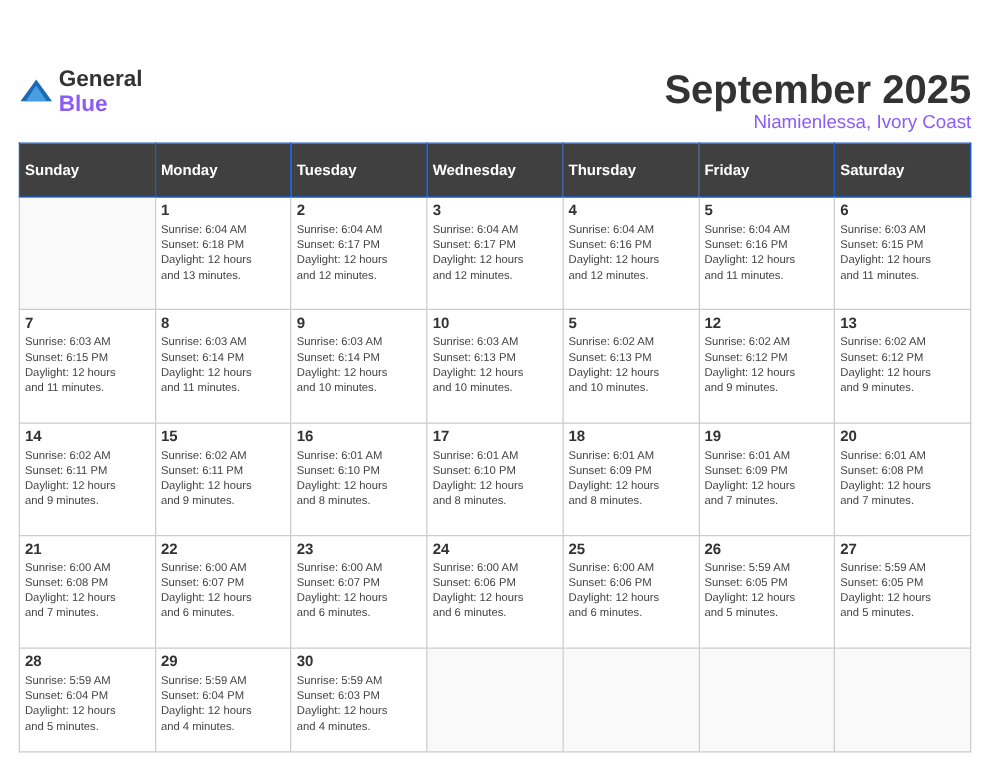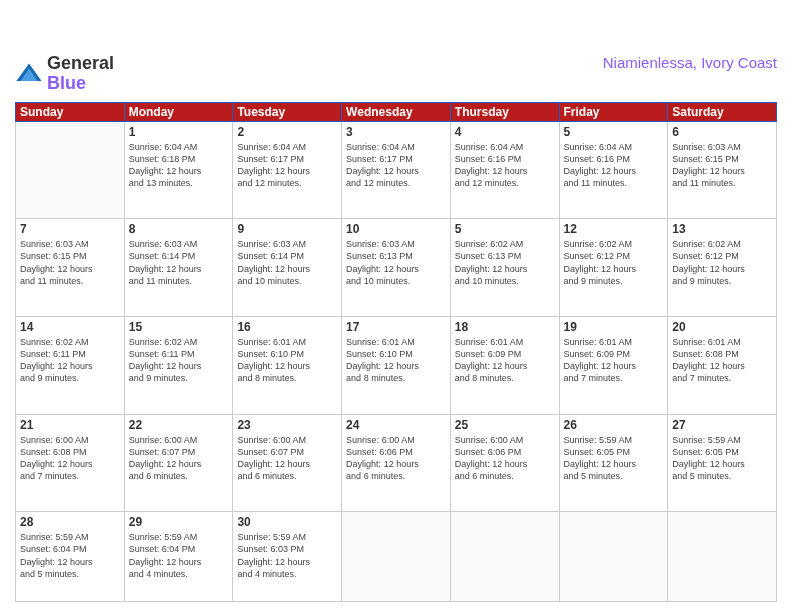--- a/index.html
+++ b/index.html
@@ -56,25 +56,25 @@
       color: #8b5cf6;
     }
     .calendar {
       flex: 1;
       border: 1px solid #ccc;
       border-collapse: collapse;
       width: 100%;
       table-layout: fixed;
     }
     .calendar th {
-      background: #b91c1c;
+      background: #404040;
       color: white;
       font-size: 12px;
       font-weight: bold;
-      padding: 2px 4px;
+      padding: 14px 4px;
       text-align: left;
       border: 1px solid #1a5cc8;
     }
     .calendar td {
       border: 1px solid #ccc;
       vertical-align: top;
       padding: 3px 4px;
       font-size: 9.5px;
       color: #333;
       height: 78px;
@@ -106,20 +106,21 @@
       <svg class="logo-icon" viewBox="0 0 40 40" xmlns="http://www.w3.org/2000/svg">
         <polygon points="20,5 38,30 2,30" fill="#1a6bb5"></polygon>
         <polygon points="20,12 32,30 8,30" fill="#4a9de0"></polygon>
       </svg>
       <div class="logo-text">
         <span class="logo-general">General</span>
         <span class="logo-blue">Blue</span>
       </div>
     </div>
     <div class="title-section">
+      <div class="month-title">September 2025</div>
       <div class="location">Niamienlessa, Ivory Coast</div>
     </div>
   </div>
 
   <table class="calendar">
     <thead>
       <tr>
       <th>Sunday</th>
           <th>Monday</th>
           <th>Tuesday</th>

